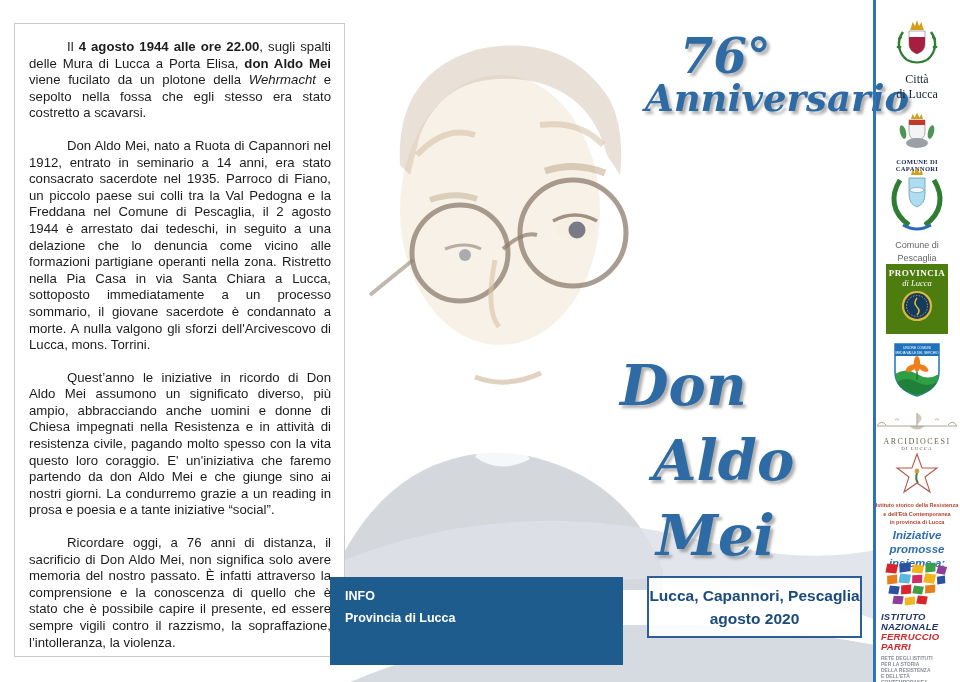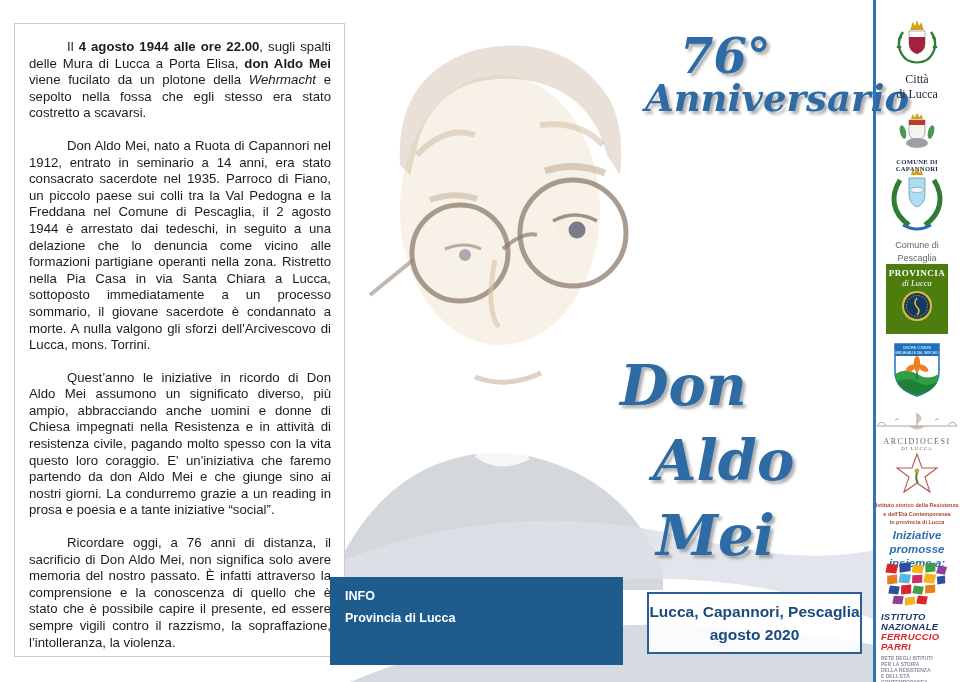--- a/index.html
+++ b/index.html
@@ -30,21 +30,21 @@
   .t-mei{left:656px;top:502px;font-size:56px;}
 
   
   .infobox{position:absolute;left:330px;top:577px;width:293px;height:88px;background:#1f5c8e;
            color:#fff;box-sizing:border-box;padding:12px 15px;z-index:5;}
   .infobox .h{font-size:12.5px;font-weight:bold;}
   .infobox .l1{font-size:12.5px;font-weight:bold;margin-top:7px;line-height:17px;}
   .infobox .l2{font-size:12.5px;font-weight:bold;line-height:17px;}
 
   
-  .locbox{position:absolute;left:647px;top:592px;width:215px;height:62px;box-sizing:border-box;
+  .locbox{position:absolute;left:647px;top:576px;width:215px;height:62px;box-sizing:border-box;
           border:2px solid #2c5d96;background:rgba(255,255,255,.88);z-index:5;
           display:flex;flex-direction:column;align-items:center;justify-content:center;}
   .locbox div{font-size:15.5px;font-weight:bold;color:#1b4a7e;line-height:23px;}
 
   
   .vline{position:absolute;left:873px;top:0;width:3px;height:682px;background:#2e74b5;z-index:4;}
 
   
   .sp{position:absolute;left:874px;width:86px;text-align:center;z-index:5;}
   .sp-lucca{top:20px;height:92px;}

